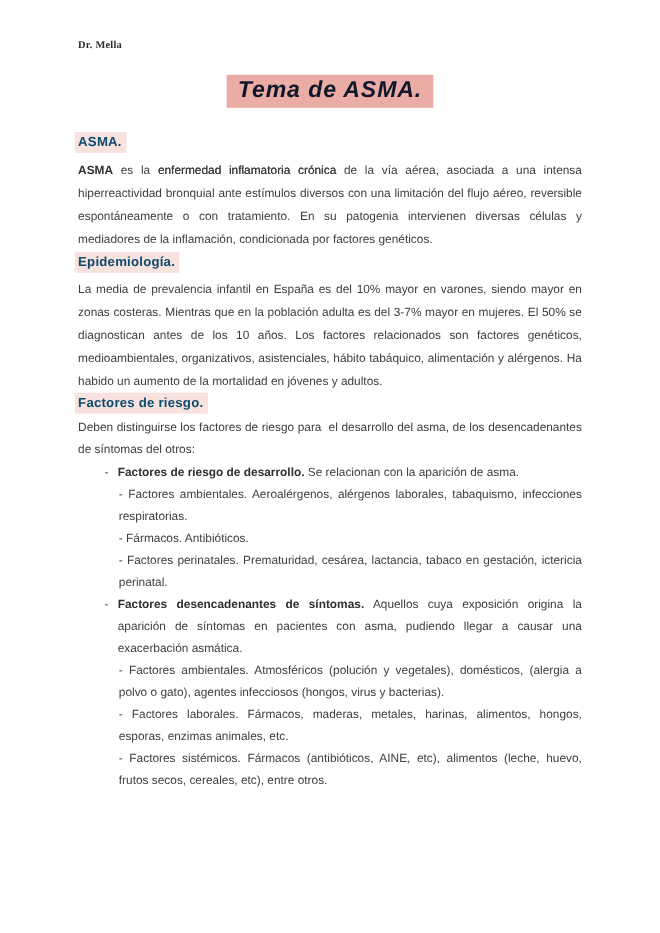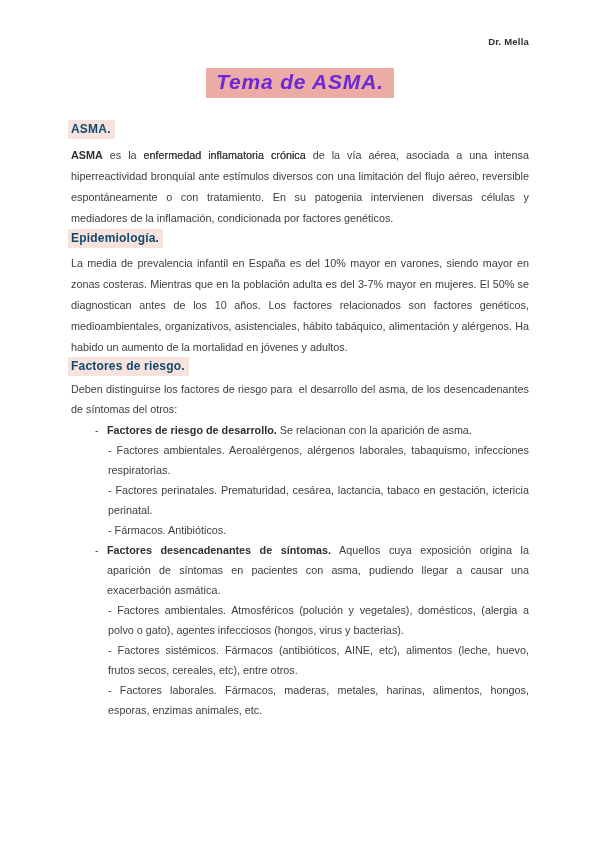--- a/index.html
+++ b/index.html
@@ -8,27 +8,27 @@
     width:600px;height:848px;
     box-sizing:border-box;
     padding:36px 71px 20px 71px;
     background:#ffffff;
     font-family:"Liberation Sans",sans-serif;
     color:#3d3d3d;
     overflow:hidden;
   }
   .author{
     font-size:9.5px;font-weight:700;color:#2e2e2e;
-    text-align:right;height:12px;line-height:12px;letter-spacing:.2px;
+    text-align:left;height:12px;line-height:12px;letter-spacing:.2px;font-family:Liberation Serif, serif;
   }
   .title-row{margin-top:20px;text-align:center;height:30px;}
   .title{
     display:inline-block;
     background:var(--hl-strong,#eaaca4);
-    color:#6d28d9;
+    color:#0f172a;
     font-size:21px;font-weight:700;font-style:italic;
     letter-spacing:.8px;
     padding:2px 10px 4px 10px;
     line-height:24px;
   }
   .h2{font-size:12px;font-weight:700;color:#0c4a6e;line-height:17px;letter-spacing:.2px;}
   .h2 .hl{background:var(--hl-light,#f8e2de);padding:2px 4px 3px 3px;margin-left:-3px;}
   .h2a{margin-top:23px;}
   .h2b{margin-top:1px;}
   .h2c{margin-top:0px;}
@@ -71,26 +71,26 @@
   </div>
   <p class="intro"><span>Deben distinguirse los </span><span class="u">factores de riesgo para &nbsp;el desarrollo</span><span> del asma, de los </span><span class="u">desencadenantes de síntomas</span><span> del otros:</span></p>
 
   <div class="list">
 
     <div class="li1">
       <span class="dash">-</span>
       <div class="litxt"><span class="b">Factores de riesgo de desarrollo.</span><span> Se relacionan con la aparición de asma.</span></div>
     </div>
     <div class="li2"><span>- </span><span class="u">Factores ambientales</span><span>. Aeroalérgenos, alérgenos laborales, tabaquismo, infecciones respiratorias.</span></div>
+    <div class="li2"><span>- </span><span class="u">Fármacos</span><span>. Antibióticos.</span></div>
     <div class="li2"><span>- </span><span class="u">Factores perinatales</span><span>. Prematuridad, cesárea, lactancia, tabaco en gestación, ictericia perinatal.</span></div>
-    <div class="li2"><span>- </span><span class="u">Fármacos</span><span>. Antibióticos.</span></div>
 
     <div class="li1">
       <span class="dash">-</span>
       <div class="litxt"><span class="b">Factores desencadenantes de síntomas.</span><span> Aquellos cuya exposición origina la aparición de síntomas en pacientes con asma, pudiendo llegar a causar una exacerbación asmática.</span></div>
     </div>
     <div class="li2"><span>- </span><span class="u">Factores ambientales</span><span>. Atmosféricos (polución y vegetales), domésticos, (alergia a polvo o gato), agentes infecciosos (hongos, virus y bacterias).</span></div>
+    <div class="li2"><span>- </span><span class="u">Factores laborales</span><span>. Fármacos, maderas, metales, harinas, alimentos, hongos, esporas, enzimas animales, etc.</span></div>
     <div class="li2"><span>- </span><span class="u">Factores sistémicos</span><span>. Fármacos (antibióticos, AINE, etc), alimentos (leche, huevo, frutos secos, cereales, etc), entre otros.</span></div>
-    <div class="li2"><span>- </span><span class="u">Factores laborales</span><span>. Fármacos, maderas, metales, harinas, alimentos, hongos, esporas, enzimas animales, etc.</span></div>
 
   </div>
 
 </div>
 
 </body></html>

